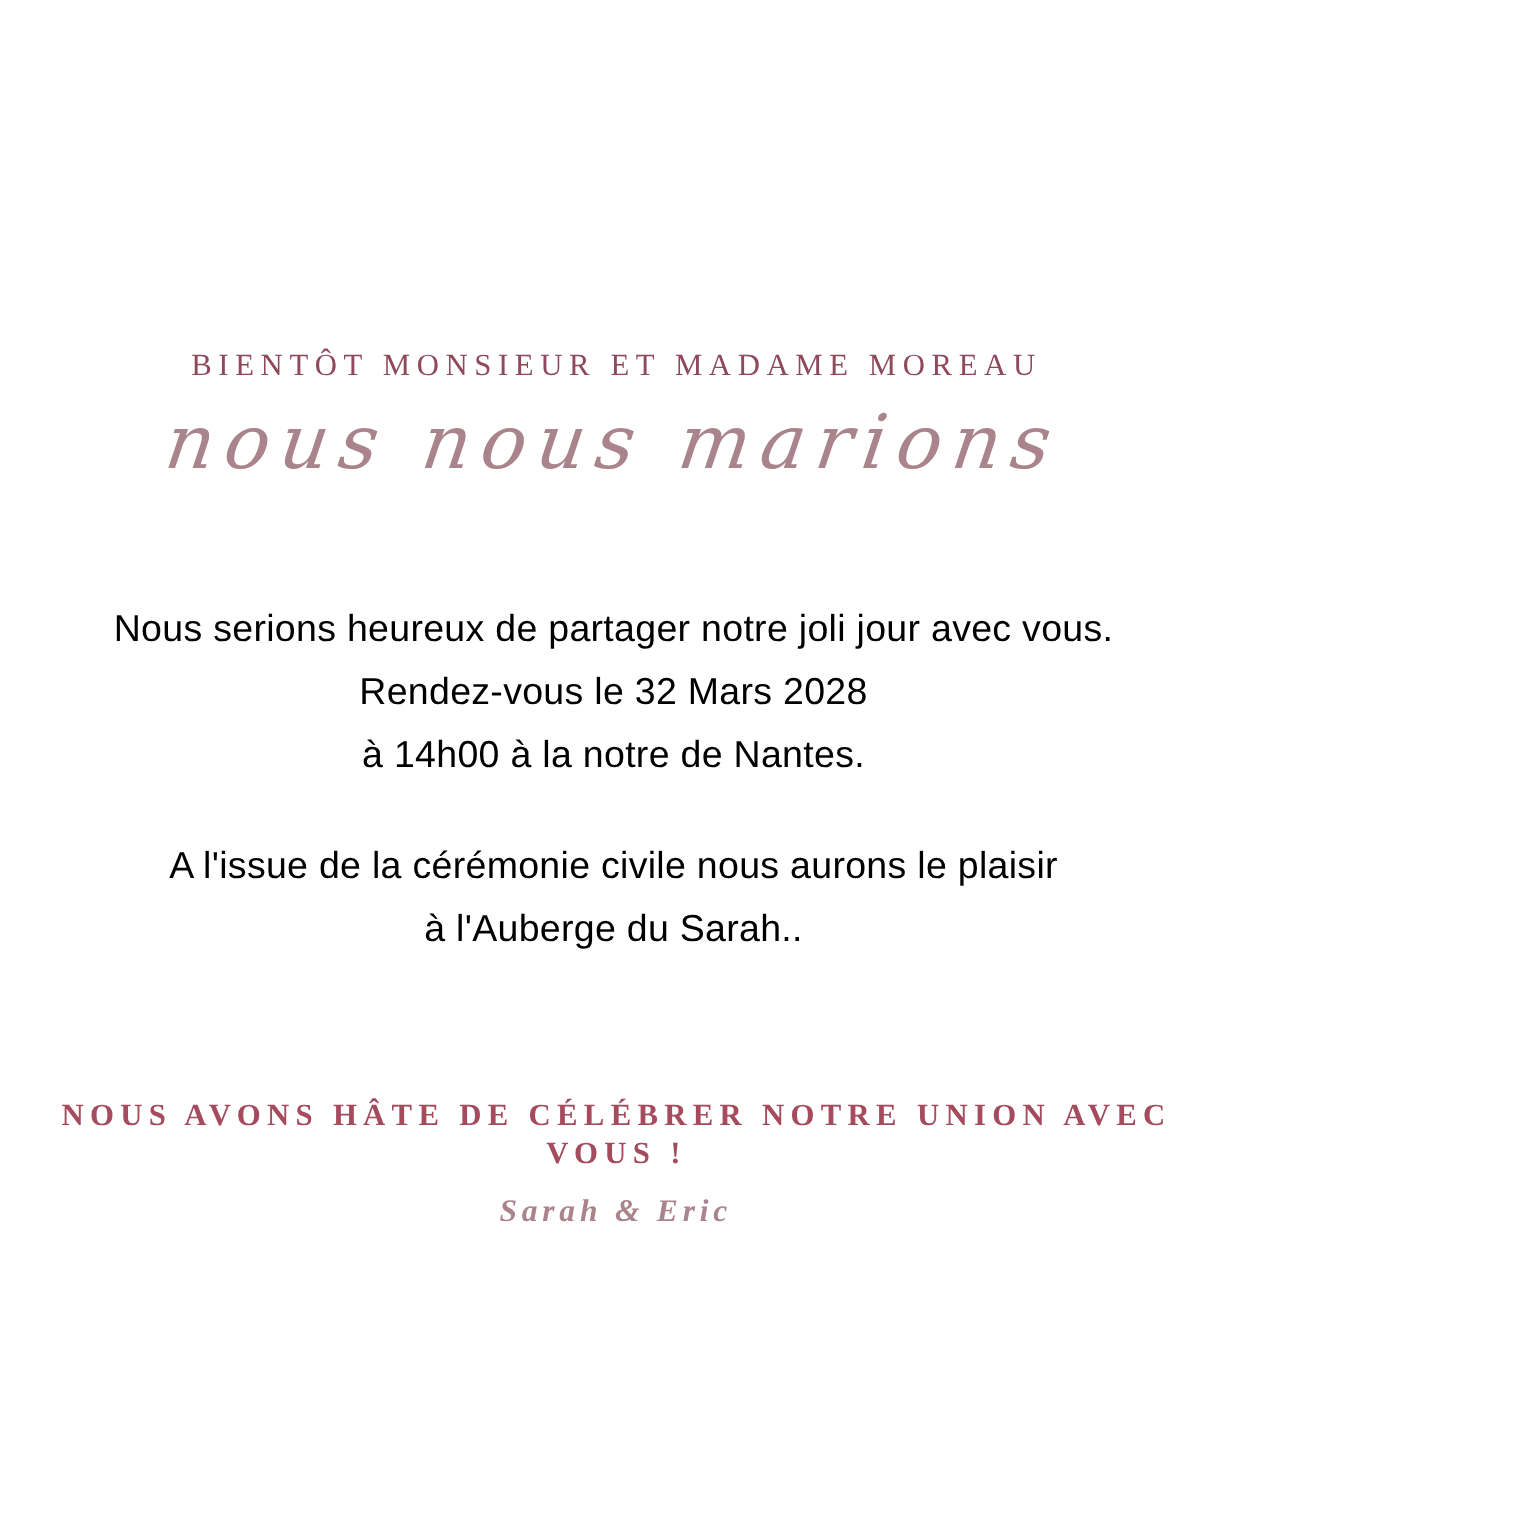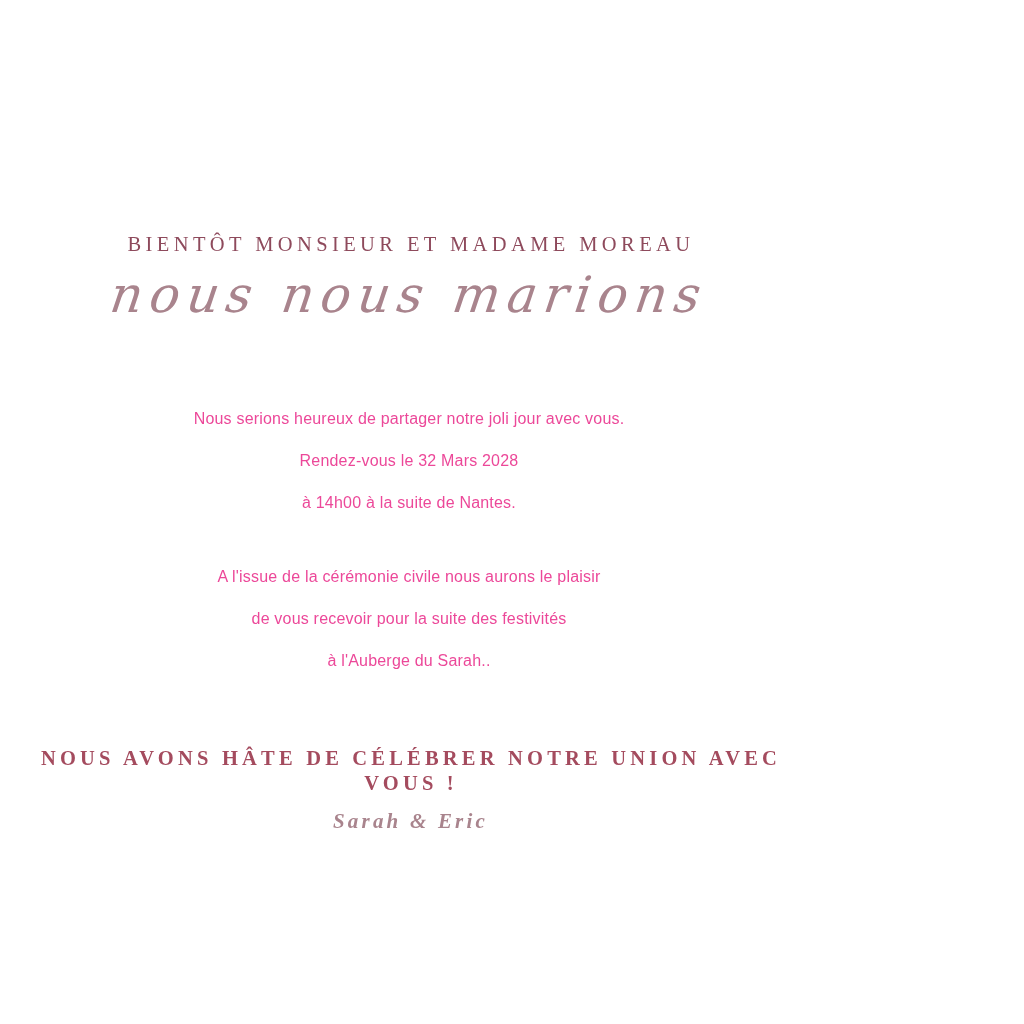--- a/index.html
+++ b/index.html
@@ -53,39 +53,39 @@
     color: #a9848d;
     line-height: 1.15;
     margin: 0;
     transform: skewX(-8deg);
   }
 
   
   .body-block {
     margin-top: 74px;
     font-family: "Liberation Sans", sans-serif;
-    font-size: 16px;
-    color: #ec4899;
+    font-size: 25px;
+    color: #000000;
     line-height: 42px;
     font-weight: 300;
     letter-spacing: 0.2px;
   }
 
   .body-block .line {
     display: block;
     white-space: pre;
   }
 
   .body-block.second {
     margin-top: 32px;
   }
 
   
   .footer-block {
-    margin-top: 64px;
+    margin-top: 92px;
   }
 
   .footer-main {
     font-family: "Liberation Serif", serif;
     font-size: 20.5px;
     letter-spacing: 4.2px;
     color: #a44b5e;
     text-transform: uppercase;
     font-weight: 700;
     line-height: 1.2;
@@ -113,26 +113,25 @@
   <div class="content">
 
     <div class="header">
       <div class="eyebrow">BIENTÔT MONSIEUR ET MADAME MOREAU</div>
       <div class="script">nous nous marions</div>
     </div>
 
     <div class="body-block first">
       <span class="line">Nous serions heureux de partager notre joli jour avec vous.</span>
       <span class="line">Rendez-vous le 32 Mars 2028</span>
-      <span class="line">à 14h00 à la suite de Nantes.</span>
+      <span class="line">à 14h00 à la notre de Nantes.</span>
     </div>
 
     <div class="body-block second">
       <span class="line">A l'issue de la cérémonie civile nous aurons le plaisir</span>
-      <span class="line">de vous recevoir pour la suite des festivités</span>
       <span class="line">à l'Auberge du Sarah..</span>
     </div>
 
     <div class="footer-block">
       <div class="footer-main">NOUS AVONS HÂTE DE CÉLÉBRER NOTRE UNION AVEC VOUS !</div>
       <div class="signature">Sarah &amp; Eric</div>
     </div>
 
   </div>
 </div>

